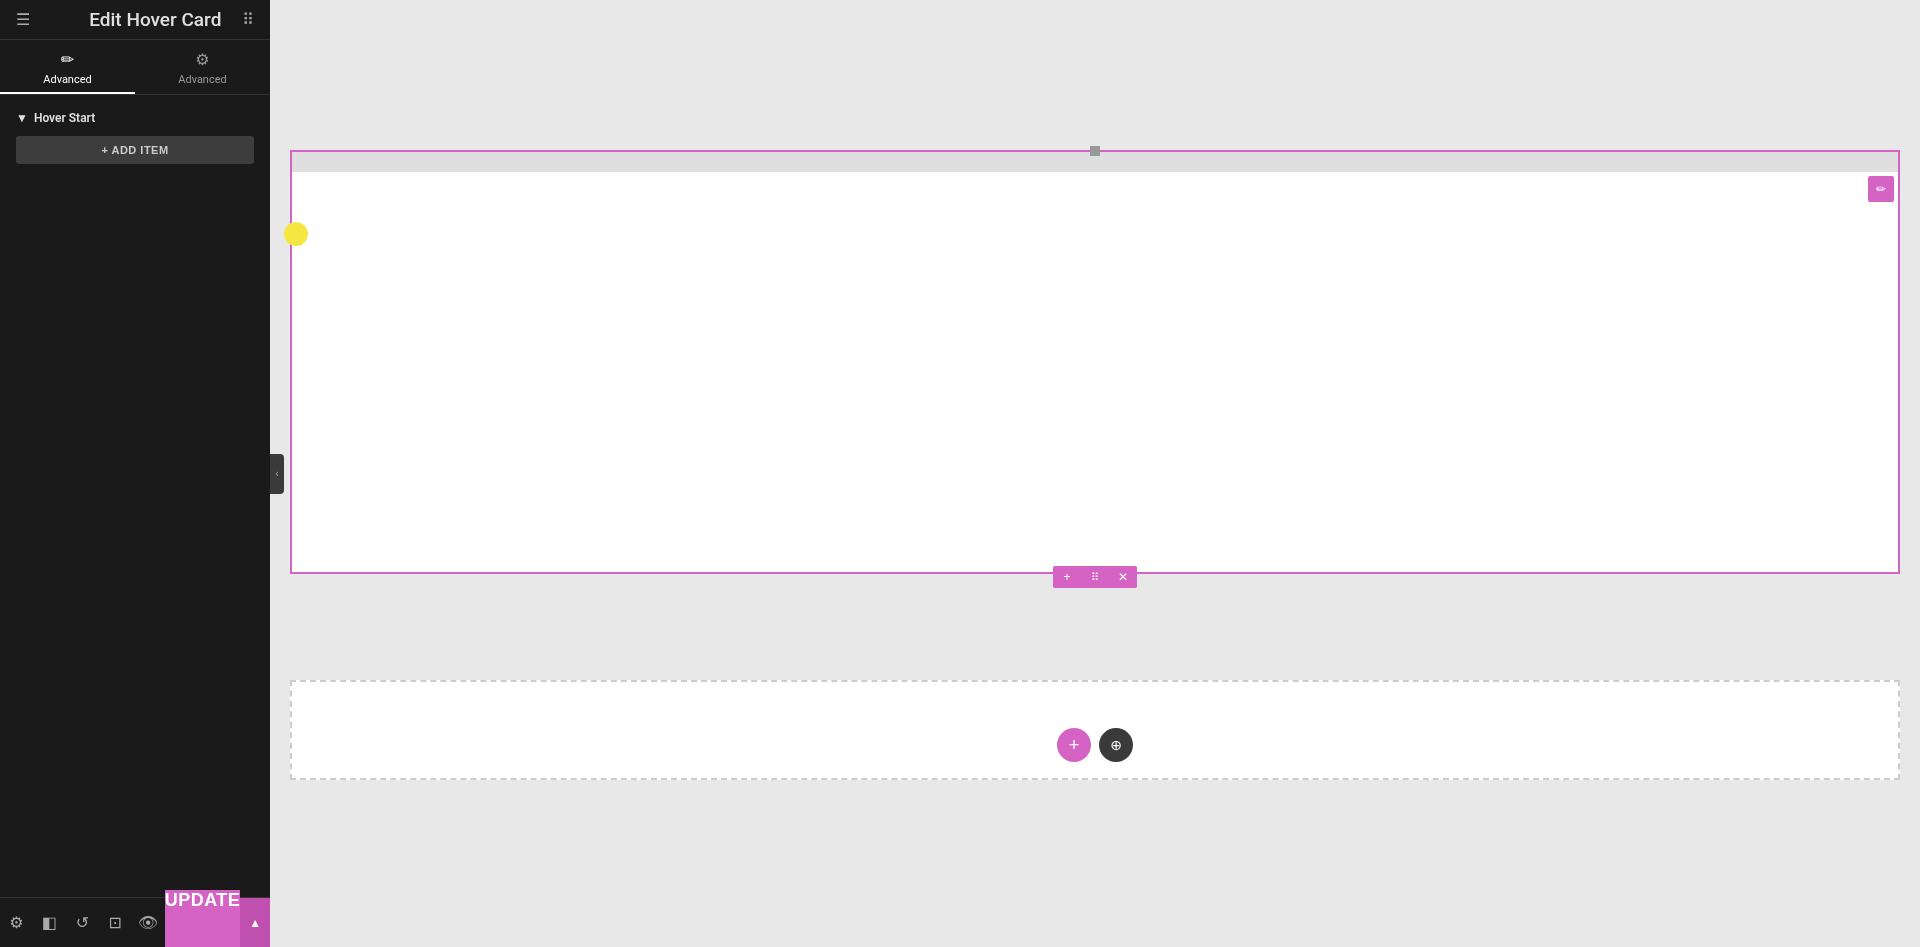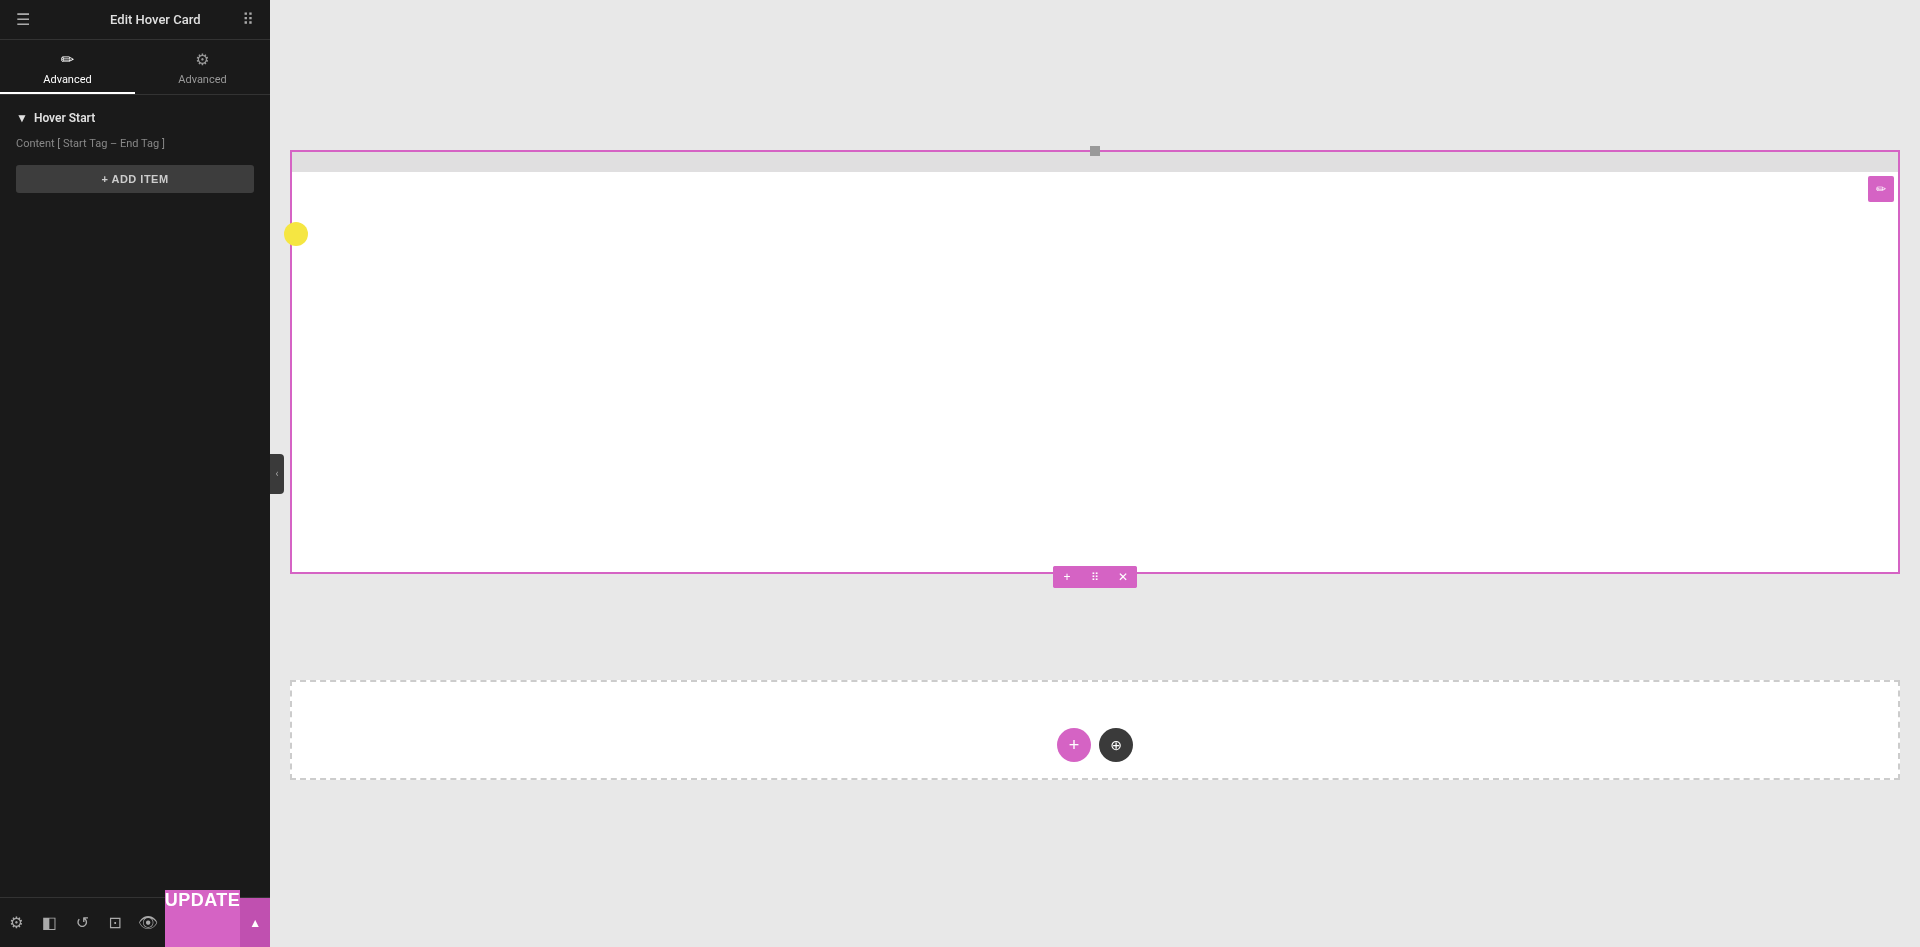--- a/index.html
+++ b/index.html
@@ -29,21 +29,21 @@
       align-items: center;
       justify-content: space-between;
       padding: 0 16px;
       height: 40px;
       background: #1a1a1a;
       border-bottom: 1px solid #333;
     }
 
     .sidebar-header-title {
       color: #e0e0e0;
-      font-size: 13px;
+      font-size: 19px;
       font-weight: 500;
       padding-left: 38px;
     }
 
     .hamburger-icon {
       color: #aaa;
       font-size: 16px;
       cursor: pointer;
     }
 
@@ -391,23 +391,20 @@
     <div class="tab">
       <span class="tab-icon">⚙</span>
       <span>Advanced</span>
     </div>
   </div>
 
   <div class="sidebar-content">
     <div class="section-header">
       <span>▼</span>
       <span>Hover Start</span>
-    </div>
-    <div class="content-tag-row">
-      <span>Content [ Start Tag – End Tag ]</span>
     </div>
     <button class="add-item-btn">
       <span>+ ADD ITEM</span>
     </button>
   </div>
 
   <div class="collapse-handle">‹</div>
 
   <div class="sidebar-footer">
     <button class="footer-icon-btn">⚙</button>

